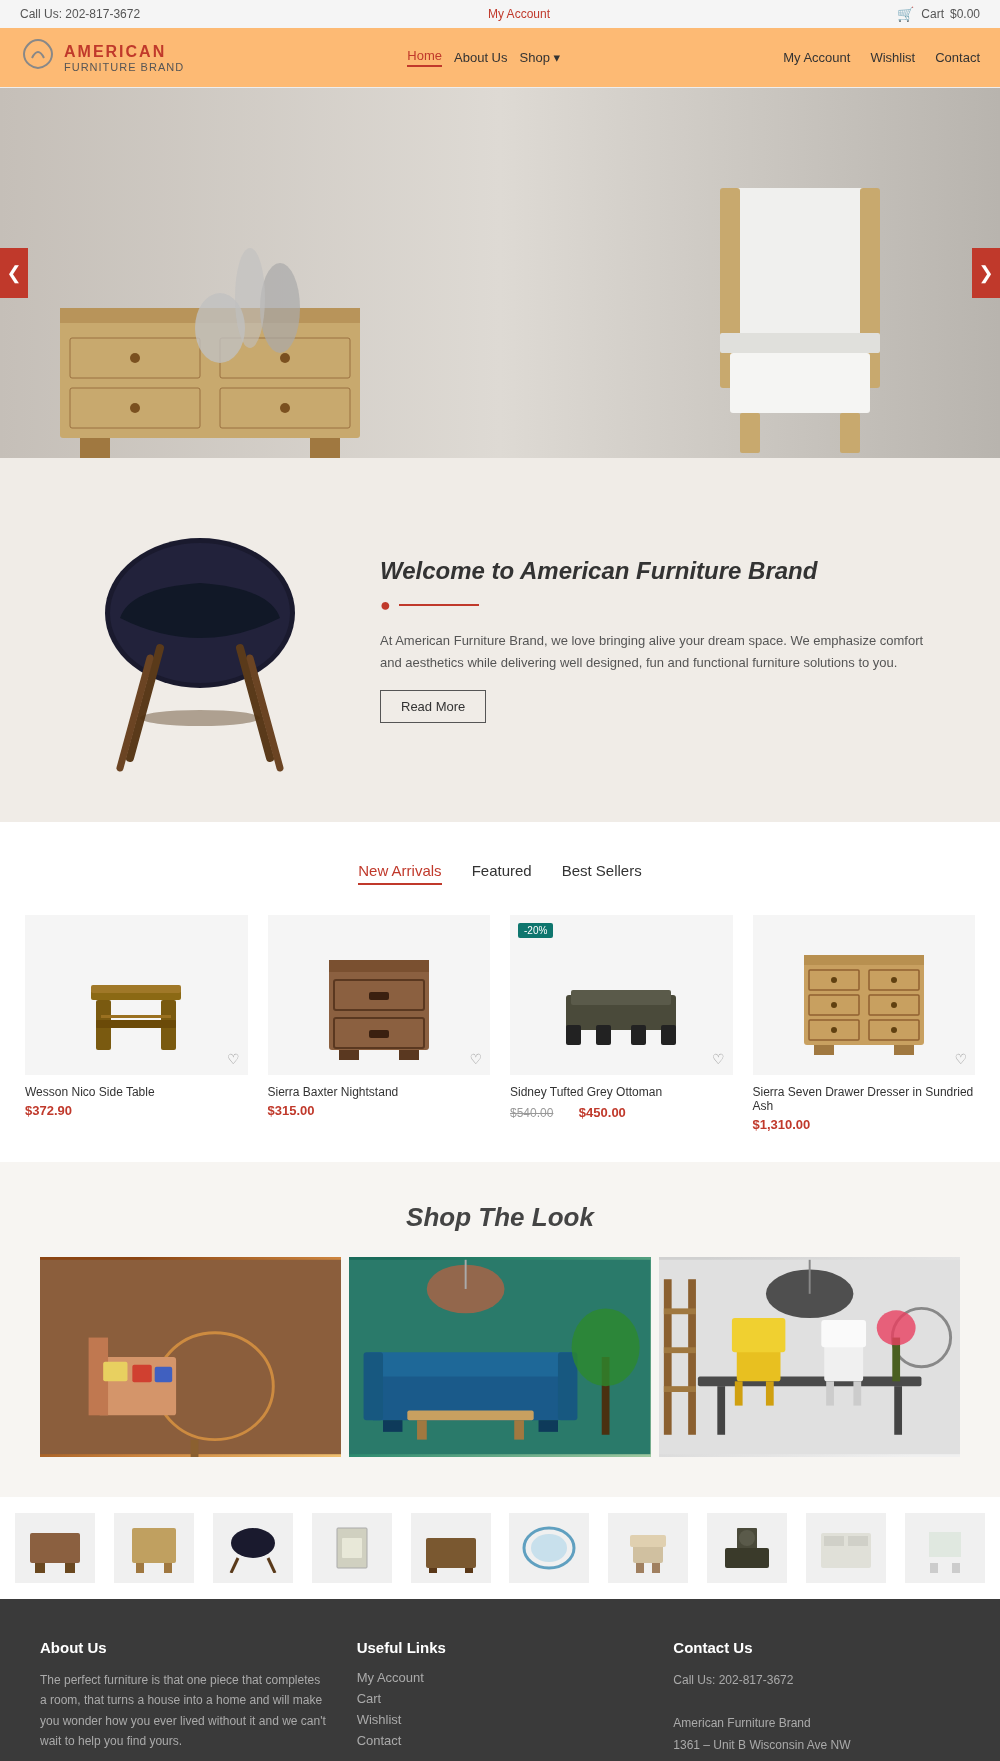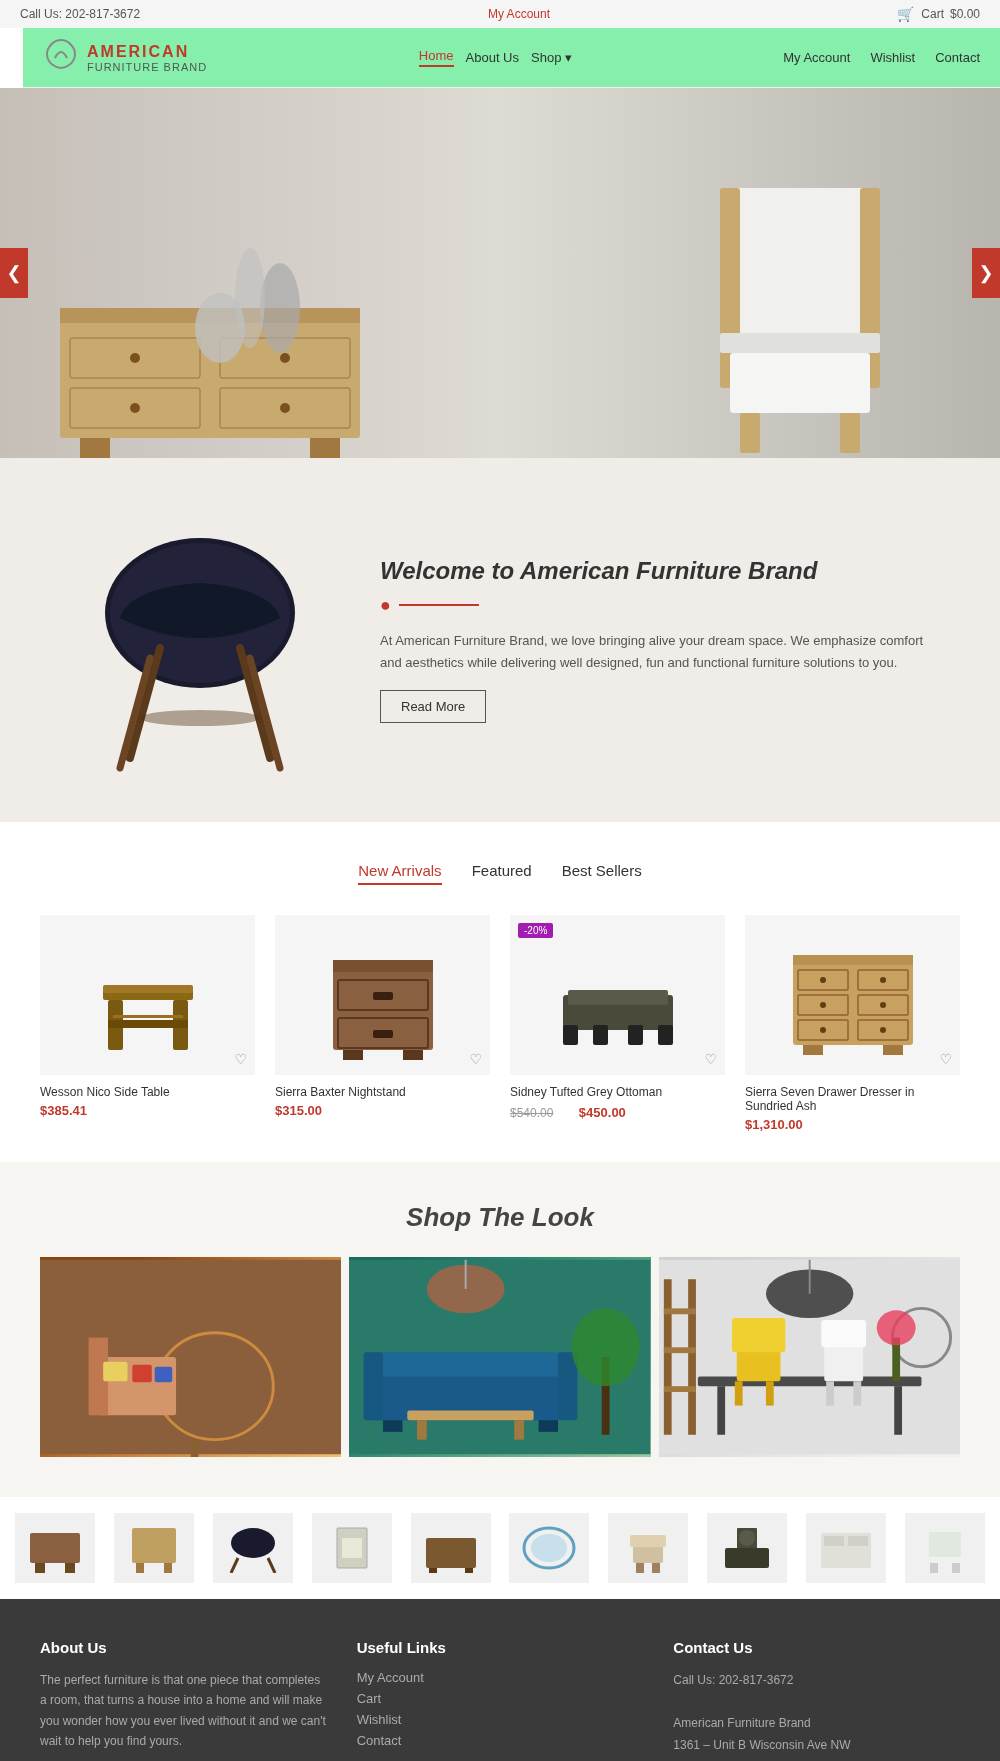--- a/index.html
+++ b/index.html
@@ -19,22 +19,21 @@
     .top-bar .cart-area { display: flex; align-items: center; gap: 6px; color: #555; }
     .top-bar .cart-area .cart-icon { color: #c0392b; font-size: 14px; }
 
     
     .nav {
       display: flex;
       align-items: center;
       justify-content: space-between;
       padding: 8px 20px;
       border-bottom: 1px solid #eee;
-      background: #86efac;
-      margin-left: 23px;
+      background: #fdba74;
     }
     .nav-logo { display: flex; align-items: center; gap: 8px; }
     .nav-logo .logo-icon { font-size: 28px; color: #555; }
     .nav-links { display: flex; gap: 12px; align-items: center; }
     .nav-links a { text-decoration: none; color: #333; font-size: 13px; }
     .nav-links a.active { color: #c0392b; border-bottom: 2px solid #c0392b; padding-bottom: 2px; }
     .nav-links .shop-link { display: flex; align-items: center; gap: 3px; }
     .nav-right { display: flex; gap: 20px; }
     .nav-right a { text-decoration: none; color: #333; font-size: 13px; }
 
@@ -113,21 +112,21 @@
       border: 1px solid #555;
       background: transparent;
       padding: 8px 20px;
       font-size: 13px;
       cursor: pointer;
       color: #333;
     }
 
     
     .products-section {
-      padding: 40px 40px 30px;
+      padding: 40px 25px 30px;
       background: #fff;
     }
     .products-tabs {
       display: flex;
       justify-content: center;
       gap: 30px;
       margin-bottom: 30px;
     }
     .products-tabs .tab {
       font-size: 15px;
@@ -149,21 +148,21 @@
       display: flex;
       align-items: center;
       justify-content: center;
       margin-bottom: 10px;
       position: relative;
     }
     .product-img .badge {
       position: absolute;
       top: 8px;
       left: 8px;
-      background: #a21caf;
+      background: #0f766e;
       color: #fff;
       font-size: 10px;
       padding: 2px 6px;
       border-radius: 2px;
     }
     .product-img .wishlist-icon {
       position: absolute;
       bottom: 8px;
       right: 8px;
       color: #999;
@@ -350,21 +349,21 @@
           <rect x="20" y="60" width="90" height="10" fill="#8B6914" rx="2"></rect>
           <rect x="25" y="70" width="15" height="50" fill="#7a5a10" rx="2"></rect>
           <rect x="90" y="70" width="15" height="50" fill="#7a5a10" rx="2"></rect>
           <rect x="25" y="90" width="80" height="8" fill="#6b4a08" rx="1"></rect>
           <rect x="20" y="55" width="90" height="8" fill="#a07828" rx="2"></rect>
           <rect x="30" y="85" width="70" height="3" fill="#9a7020"></rect>
         </svg>
         <span class="wishlist-icon">♡</span>
       </div>
       <div class="product-name">Wesson Nico Side Table</div>
-      <div class="product-price">$385.41</div>
+      <div class="product-price">$372.90</div>
     </div>
 
     <div class="product-card">
       <div class="product-img">
         <svg width="130" height="130" viewBox="0 0 130 130">
           <rect x="15" y="30" width="100" height="90" fill="#8B6040" rx="3"></rect>
           <rect x="15" y="30" width="100" height="12" fill="#7a5030"></rect>
           <rect x="20" y="50" width="90" height="30" fill="none" stroke="#5a3820" stroke-width="2" rx="2"></rect>
           <rect x="55" y="62" width="20" height="8" fill="#3a2010" rx="2"></rect>
           <rect x="20" y="88" width="90" height="30" fill="none" stroke="#5a3820" stroke-width="2" rx="2"></rect>

